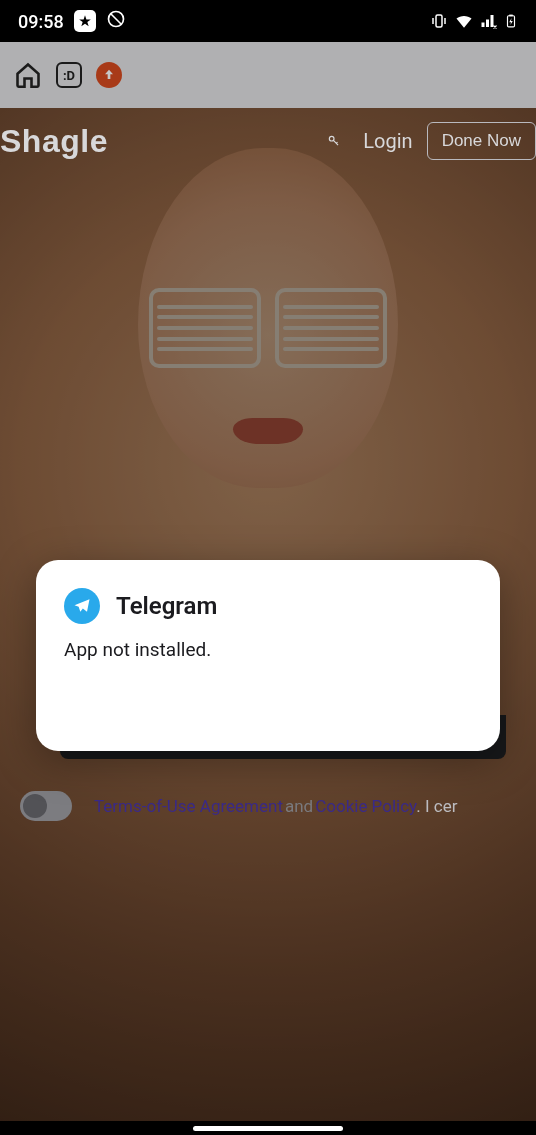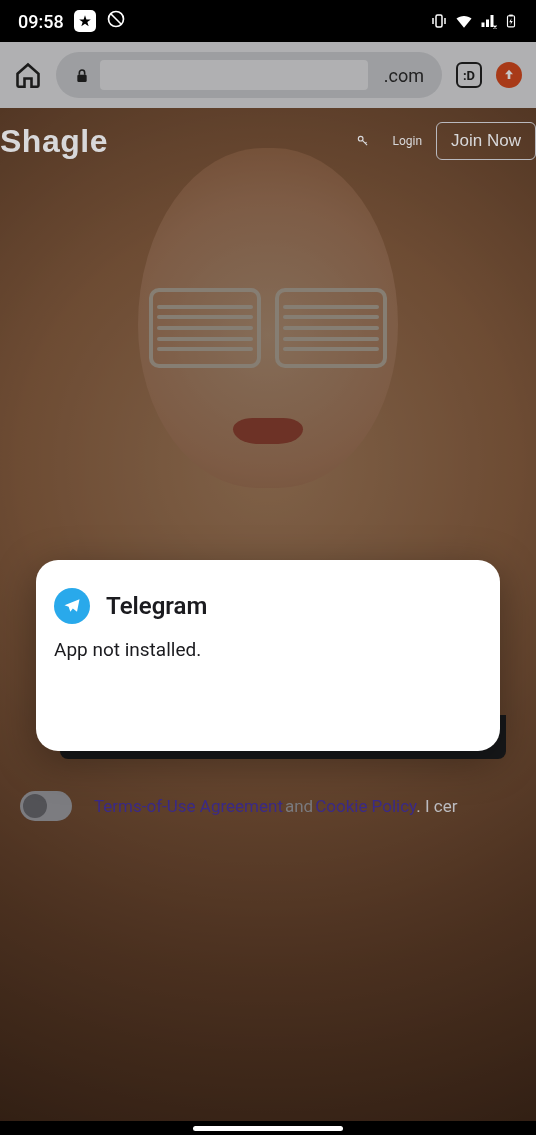--- a/index.html
+++ b/index.html
@@ -102,21 +102,21 @@
 
     
     .site-header {
       position:absolute; top:14px; left:0; right:0;
       display:flex; align-items:center; justify-content:space-between;
       padding: 0 0;
       color:#d8d8da;
     }
     .brand { font-size:32px; font-weight:600; letter-spacing:0.5px; font-family: 'Segoe UI', Arial, sans-serif;}
     .header-actions { display:flex; align-items:center; gap:14px; }
-    .login-link { display:flex; align-items:center; gap:22px; font-size:12px; color:#d8d8da; }
+    .login-link { display:flex; align-items:center; gap:22px; font-size:20px; color:#d8d8da; }
     .join-btn {
       border:1.5px solid #b9b9be; color:#d8d8da; background:transparent;
       padding:8px 14px; border-radius:6px; font-size:17px; font-weight:500;
     }
 
     
     .consent-row {
       position:absolute; left:0; right:0; bottom:300px;
       display:flex; align-items:center; gap:22px; padding:0 20px;
       font-size:17px; color:#bcbcc0; white-space:nowrap; overflow:hidden;
@@ -134,21 +134,21 @@
     .dark-strip {
       position:absolute; left:60px; right:30px; bottom:362px; height:44px;
       background:#17181a; border-radius:0 0 8px 8px;
     }
 
     
     .dialog {
       position:absolute; left:36px; right:36px; top:452px;
       background:#fff; border-radius:22px;
       box-shadow: 0 10px 40px rgba(0,0,0,0.35);
-      padding: 28px 28px 20px 18px;
+      padding: 28px 28px 20px 28px;
       z-index:10;
     }
     .dialog-header { display:flex; align-items:center; gap:16px; margin-bottom:14px;}
     .tg-icon {
       width:36px; height:36px; border-radius:50%; background:#29a9eb;
       display:flex; align-items:center; justify-content:center;
     }
     .dialog-title { font-size:24px; font-weight:600; color:#1b1b1f; }
     .dialog-body { font-size:19px; color:#1b1b1f; margin-bottom:70px;}
     .dialog-actions { display:flex; justify-content:flex-end; }
@@ -212,30 +212,20 @@
   </div>
 </div>
 
 <div class="browser-wrap">
   <div class="browser-bar">
     <span class="home-icon">
       <svg viewBox="0 0 24 24" width="28" height="28">
           <path fill="none" stroke="#222" stroke-width="2.2" d="M3 11l9-8 9 8v10a1 1 0 01-1 1h-5v-7H9v7H4a1 1 0 01-1-1V11z"></path>
         </svg>
     </span>
-    <div class="url-pill">
-      <span class="lock">
-        <svg viewBox="0 0 24 24" width="16" height="16">
-            <rect x="5" y="10" width="14" height="11" rx="2" fill="#222"></rect>
-            <path fill="none" stroke="#222" stroke-width="2.4" d="M8 10V7a4 4 0 018 0v3"></path>
-          </svg>
-      </span>
-      <span class="blank"></span>
-      <span>.com</span>
-    </div>
     <span class="tab-count">:D</span>
     <span class="up-badge">
       <svg viewBox="0 0 24 24" width="16" height="16">
           <path fill="#fff" d="M12 4l6 7h-4v7h-4v-7H6z"></path>
         </svg>
     </span>
   </div>
 </div>
 
 <div class="page">
@@ -269,21 +259,21 @@
   <div class="site-header">
     <span class="brand">Shagle</span>
     <div class="header-actions">
       <span class="login-link">
         <svg viewBox="0 0 24 24" width="14" height="14">
             <circle cx="8" cy="8" r="4" fill="none" stroke="#d8d8da" stroke-width="2"></circle>
             <path stroke="#d8d8da" stroke-width="2" d="M11 11l8 8m-3-3l2-2"></path>
           </svg>
         <span>Login</span>
       </span>
-      <button class="join-btn">Join Now</button>
+      <button class="join-btn">Done Now</button>
     </div>
   </div>
 
   <div class="dark-strip"></div>
 
   <div class="consent-row">
     <span class="toggle"></span>
     <span>
       <a class="term">Terms-of-Use Agreement</a><span class="and">and</span><a class="term">Cookie Policy</a><span>. I cer</span>
     </span>

